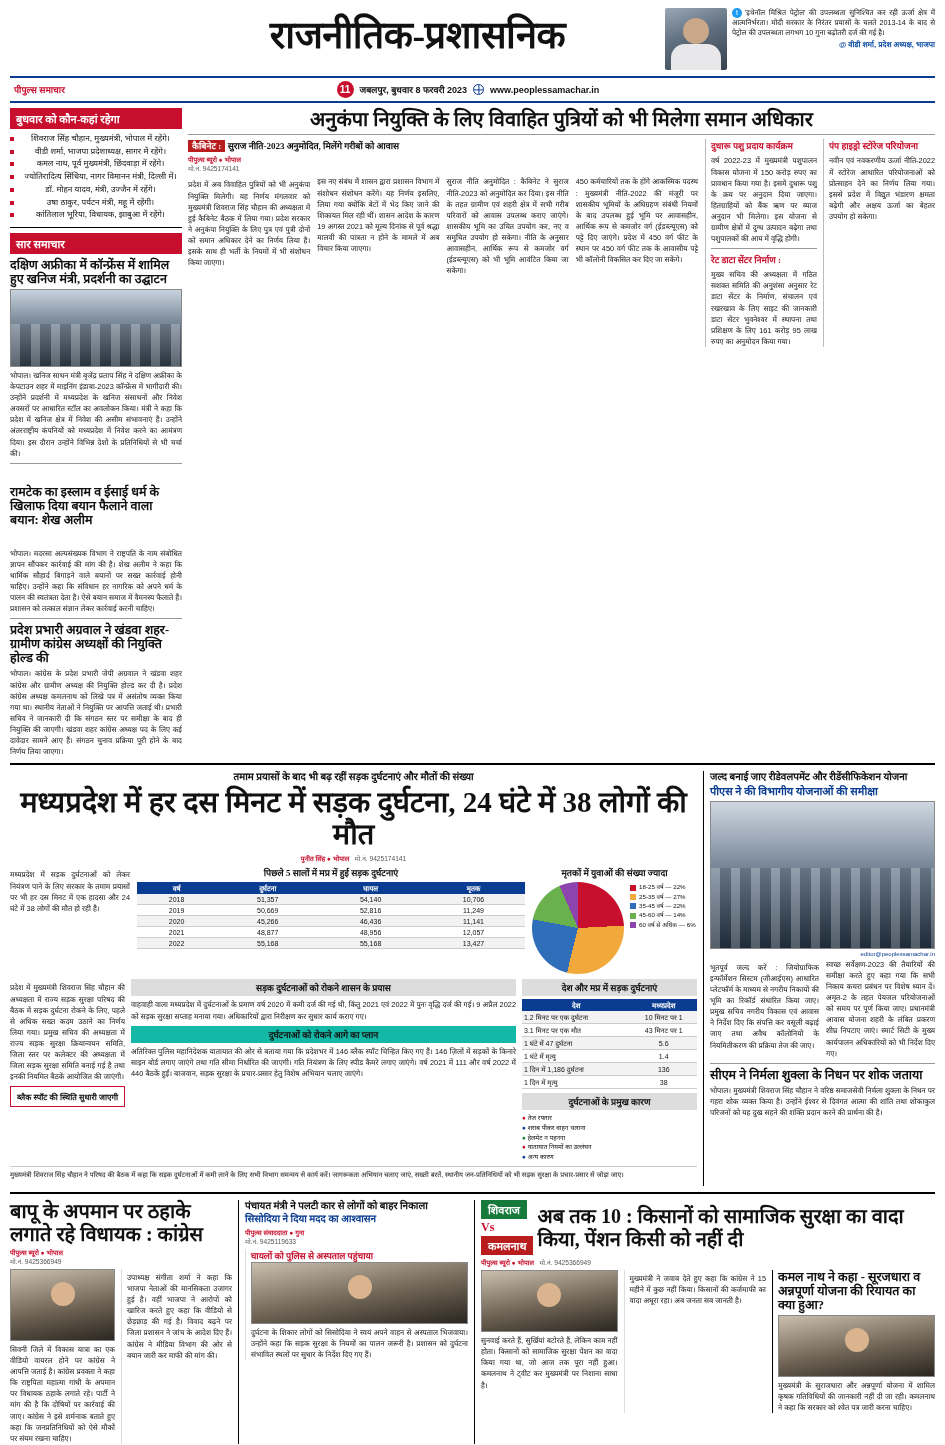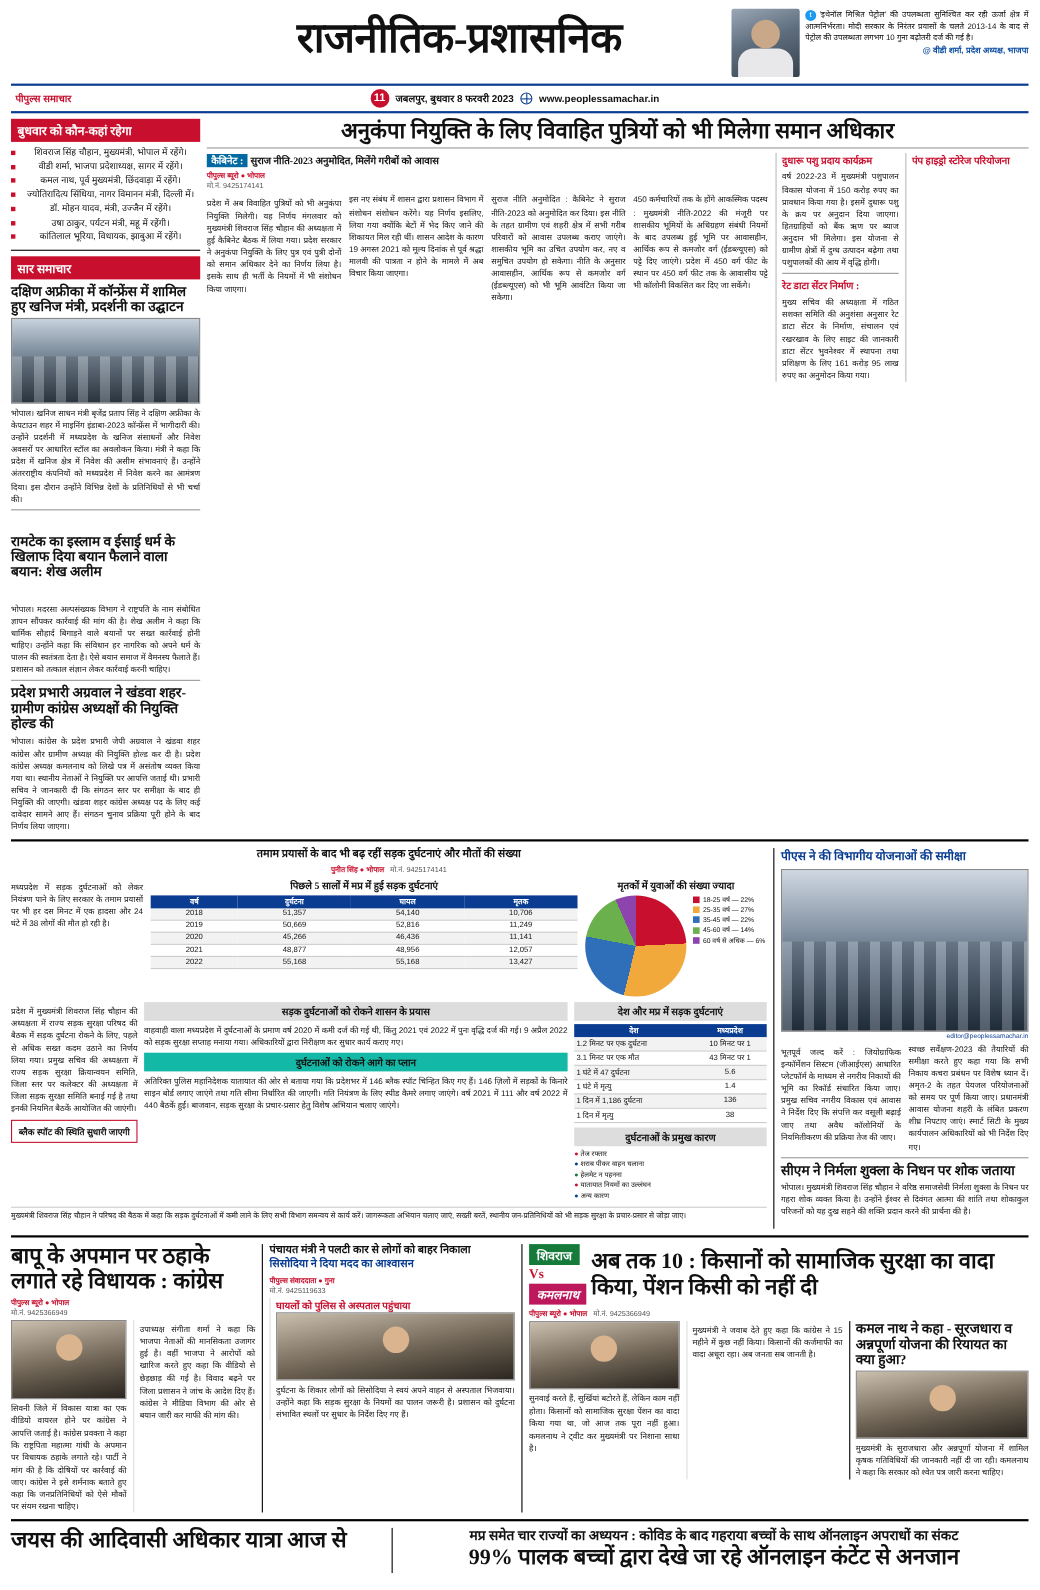--- a/index.html
+++ b/index.html
@@ -111,22 +111,22 @@
   .accident-sign {
     width:68px;height:62px;background:#f5c518;border:2px solid #111;
     transform:rotate(0deg); position:relative; margin:0 auto;
     clip-path: polygon(50% 0,100% 50%,50% 100%,0 50%);
   }
   .acc-label{ background:#c8102e;color:#fff;font-size:8px;font-weight:bold;
      text-align:center;padding:1px 0;width:68px;margin:2px auto 0;}
 
   .vs-badge { background:#157a3a;color:#fff;font-size:11px;font-weight:bold;
      padding:2px 7px;font-family:"Liberation Serif",serif; display:inline-block;}
-  .vs-badge2 { background:#be185d;color:#fff;font-size:11px;font-weight:bold;
-     padding:2px 7px;font-family:"Liberation Serif",serif; display:inline-block;font-style:italic;}
+  .vs-badge2 { background:#b91c1c;color:#fff;font-size:11px;font-weight:bold;
+     padding:2px 7px;font-family:"Liberation Serif",serif; display:inline-block;}
   .vs-mark{ color:#c8102e;font-weight:bold;font-size:12px;font-family:"Liberation Serif",serif;}
 
   .portrait { width:100%; height:62px; border:0.5px solid #888;
      background:linear-gradient(170deg,#cbbfae 0%,#6f6455 55%,#2b2620 100%); position:relative;}
   .portrait::after{content:"";position:absolute;left:50%;top:12px;width:24px;height:24px;
      margin-left:-12px;border-radius:50%;background:#d9b48f;}
   .portrait.sq { height:72px; }
 
   .c2 { column-count:2; column-gap:7px; }
   .c4 { column-count:4; column-gap:7px; }
@@ -205,21 +205,21 @@
       <p class="body">भोपाल। कांग्रेस के प्रदेश प्रभारी जेपी अग्रवाल ने खंडवा शहर कांग्रेस और ग्रामीण अध्यक्ष की नियुक्ति होल्ड कर दी है। प्रदेश कांग्रेस अध्यक्ष कमलनाथ को लिखे पत्र में असंतोष व्यक्त किया गया था। स्थानीय नेताओं ने नियुक्ति पर आपत्ति जताई थी। प्रभारी सचिव ने जानकारी दी कि संगठन स्तर पर समीक्षा के बाद ही नियुक्ति की जाएगी। खंडवा शहर कांग्रेस अध्यक्ष पद के लिए कई दावेदार सामने आए हैं। संगठन चुनाव प्रक्रिया पूरी होने के बाद निर्णय लिया जाएगा।</p>
     </div>
 
     <div class="col-main">
 
       <div class="hl headline-l" style="text-align:center;">अनुकंपा नियुक्ति के लिए विवाहित पुत्रियों को भी मिलेगा समान अधिकार</div>
       <div class="hr-thin"></div>
       <div style="display:flex; gap:7px;">
         <div style="flex:1">
           <div style="font-size:9px;">
-            <span style="background:#0369a1;color:#fff;padding:1px 4px;font-weight:bold;font-family:'Liberation Serif',serif;">कैबिनेट :</span>
+            <span style="background:#b91c1c;color:#fff;padding:1px 4px;font-weight:bold;font-family:'Liberation Serif',serif;">कैबिनेट :</span>
             <span style="font-weight:bold;font-family:'Liberation Serif',serif;">सुराज नीति-2023 अनुमोदित, मिलेंगे गरीबों को आवास</span>
           </div>
           <div class="byline">
             <span class="pn">पीपुल्स ब्यूरो ● भोपाल</span><br>
             <span>मो.नं. 9425174141</span>
           </div>
           <div class="c4">
             <p class="body">प्रदेश में अब विवाहित पुत्रियों को भी अनुकंपा नियुक्ति मिलेगी। यह निर्णय मंगलवार को मुख्यमंत्री शिवराज सिंह चौहान की अध्यक्षता में हुई कैबिनेट बैठक में लिया गया। प्रदेश सरकार ने अनुकंपा नियुक्ति के लिए पुत्र एवं पुत्री दोनों को समान अधिकार देने का निर्णय लिया है। इसके साथ ही भर्ती के नियमों में भी संशोधन किया जाएगा।</p>
             <p class="body">इस नए संबंध में शासन द्वारा प्रशासन विभाग में संशोधन संशोधन करेंगे। यह निर्णय इसलिए, लिया गया क्योंकि बेटों में भेद किए जाने की शिकायत मिल रही थीं। शासन आदेश के कारण 19 अगस्त 2021 को मूल्य दिनांक से पूर्व श्रद्धा मालवी की पात्रता न होने के मामले में अब विचार किया जाएगा।</p>
             <p class="body">सुराज नीति अनुमोदित : कैबिनेट ने सुराज नीति-2023 को अनुमोदित कर दिया। इस नीति के तहत ग्रामीण एवं शहरी क्षेत्र में सभी गरीब परिवारों को आवास उपलब्ध कराए जाएंगे। शासकीय भूमि का उचित उपयोग कर, नए व समुचित उपयोग हो सकेगा। नीति के अनुसार आवासहीन, आर्थिक रूप से कमजोर वर्ग (ईडब्ल्यूएस) को भी भूमि आवंटित किया जा सकेगा।</p>
@@ -229,31 +229,33 @@
         <div style="width:230px; flex:0 0 230px; display:flex; gap:6px;">
           <div style="flex:1; border-left:1px solid #bbb; padding-left:5px;">
             <div class="redhead-sm">दुधारू पशु प्रदाय कार्यक्रम</div>
             <p class="body">वर्ष 2022-23 में मुख्यमंत्री पशुपालन विकास योजना में 150 करोड़ रुपए का प्रावधान किया गया है। इसमें दुधारू पशु के क्रय पर अनुदान दिया जाएगा। हितग्राहियों को बैंक ऋण पर ब्याज अनुदान भी मिलेगा। इस योजना से ग्रामीण क्षेत्रों में दुग्ध उत्पादन बढ़ेगा तथा पशुपालकों की आय में वृद्धि होगी।</p>
             <div class="hr-thin"></div>
             <div class="redhead-sm">रेट डाटा सेंटर निर्माण :</div>
             <p class="body">मुख्य सचिव की अध्यक्षता में गठित सशक्त समिति की अनुशंसा अनुसार रेट डाटा सेंटर के निर्माण, संचालन एवं रखरखाव के लिए साइट की जानकारी डाटा सेंटर भुवनेश्वर में स्थापना तथा प्रशिक्षण के लिए 161 करोड़ 95 लाख रुपए का अनुमोदन किया गया।</p>
           </div>
           <div style="flex:1; border-left:1px solid #bbb; padding-left:5px;">
             <div class="redhead-sm">पंप हाइड्रो स्टोरेज परियोजना</div>
+            <p class="body">नवीन एवं नवकरणीय ऊर्जा नीति-2022 में स्टोरेज आधारित परियोजनाओं को प्रोत्साहन देने का निर्णय लिया गया। इससे प्रदेश में विद्युत भंडारण क्षमता बढ़ेगी और अक्षय ऊर्जा का बेहतर उपयोग हो सकेगा।</p>
           </div>
         </div>
       </div>
     </div>
   </div>
 
   <div class="section-sep"></div>
 
   <div class="cols">
     <div style="flex:1">
       <div class="hl headline-m" style="text-align:center;">तमाम प्रयासों के बाद भी बढ़ रहीं सड़क दुर्घटनाएं और मौतों की संख्या</div>
+      <div class="hl headline-xl" style="text-align:center;margin:3px 0 4px;">मध्यप्रदेश में हर दस मिनट में सड़क दुर्घटना, 24 घंटे में 38 लोगों की मौत</div>
       <div class="byline" style="text-align:center;">
         <span class="pn">पुनीत सिंह ● भोपाल</span> &nbsp; <span>मो.नं. 9425174141</span>
       </div>
 
       <div style="display:flex; gap:7px; margin-top:3px;">
         <div style="width:120px;flex:0 0 120px;">
           <p class="body">मध्यप्रदेश में सड़क दुर्घटनाओं को लेकर नियंत्रण पाने के लिए सरकार के तमाम प्रयासों पर भी हर दस मिनट में एक हादसा और 24 घंटे में 38 लोगों की मौत हो रही है।</p>
         </div>
         <div style="flex:1">
           <div class="boxhead">पिछले 5 सालों में मप्र में हुई सड़क दुर्घटनाएं</div>
@@ -367,20 +369,21 @@
             <div class="greentick">हेलमेट न पहनना</div>
             <div class="redtick">यातायात नियमों का उल्लंघन</div>
             <div class="bluetick">अन्य कारण</div>
           </div>
         </div>
       </div>
       <p class="small" style="margin-top:4px;border-top:1px solid #ccc;padding-top:3px;">मुख्यमंत्री शिवराज सिंह चौहान ने परिषद की बैठक में कहा कि सड़क दुर्घटनाओं में कमी लाने के लिए सभी विभाग समन्वय से कार्य करें। जागरूकता अभियान चलाए जाएं, सख्ती बरतें, स्थानीय जन-प्रतिनिधियों को भी सड़क सुरक्षा के प्रचार-प्रसार से जोड़ा जाए।</p>
     </div>
 
     <div style="width:232px;flex:0 0 232px;border-left:1px solid #000;padding-left:6px;">
+      <div class="hl headline-m">जल्द बनाई जाए रीडेवलपमेंट और रीडेंसीफिकेशन योजना</div>
       <div class="hl" style="font-size:11px;color:#0a3d91;margin:2px 0 4px;">पीएस ने की विभागीय योजनाओं की समीक्षा</div>
       <div class="photo pC">
           <div class="figs"></div>
         </div>
       <div style="font-size:6px;color:#0a3d91;text-align:right;margin:2px 0;">editor@peoplessamachar.in</div>
       <div class="c2">
         <p class="body">भूतपूर्व जल्द करें : जियोग्राफिक इन्फॉर्मेशन सिस्टम (जीआईएस) आधारित प्लेटफॉर्म के माध्यम से नगरीय निकायों की भूमि का रिकॉर्ड संधारित किया जाए। प्रमुख सचिव नगरीय विकास एवं आवास ने निर्देश दिए कि संपत्ति कर वसूली बढ़ाई जाए तथा अवैध कॉलोनियों के नियमितीकरण की प्रक्रिया तेज की जाए।</p>
         <p class="body">स्वच्छ सर्वेक्षण-2023 की तैयारियों की समीक्षा करते हुए कहा गया कि सभी निकाय कचरा प्रबंधन पर विशेष ध्यान दें। अमृत-2 के तहत पेयजल परियोजनाओं को समय पर पूर्ण किया जाए। प्रधानमंत्री आवास योजना शहरी के लंबित प्रकरण शीघ्र निपटाए जाएं। स्मार्ट सिटी के मुख्य कार्यपालन अधिकारियों को भी निर्देश दिए गए।</p>
       </div>
       <div class="hr-thin"></div>

